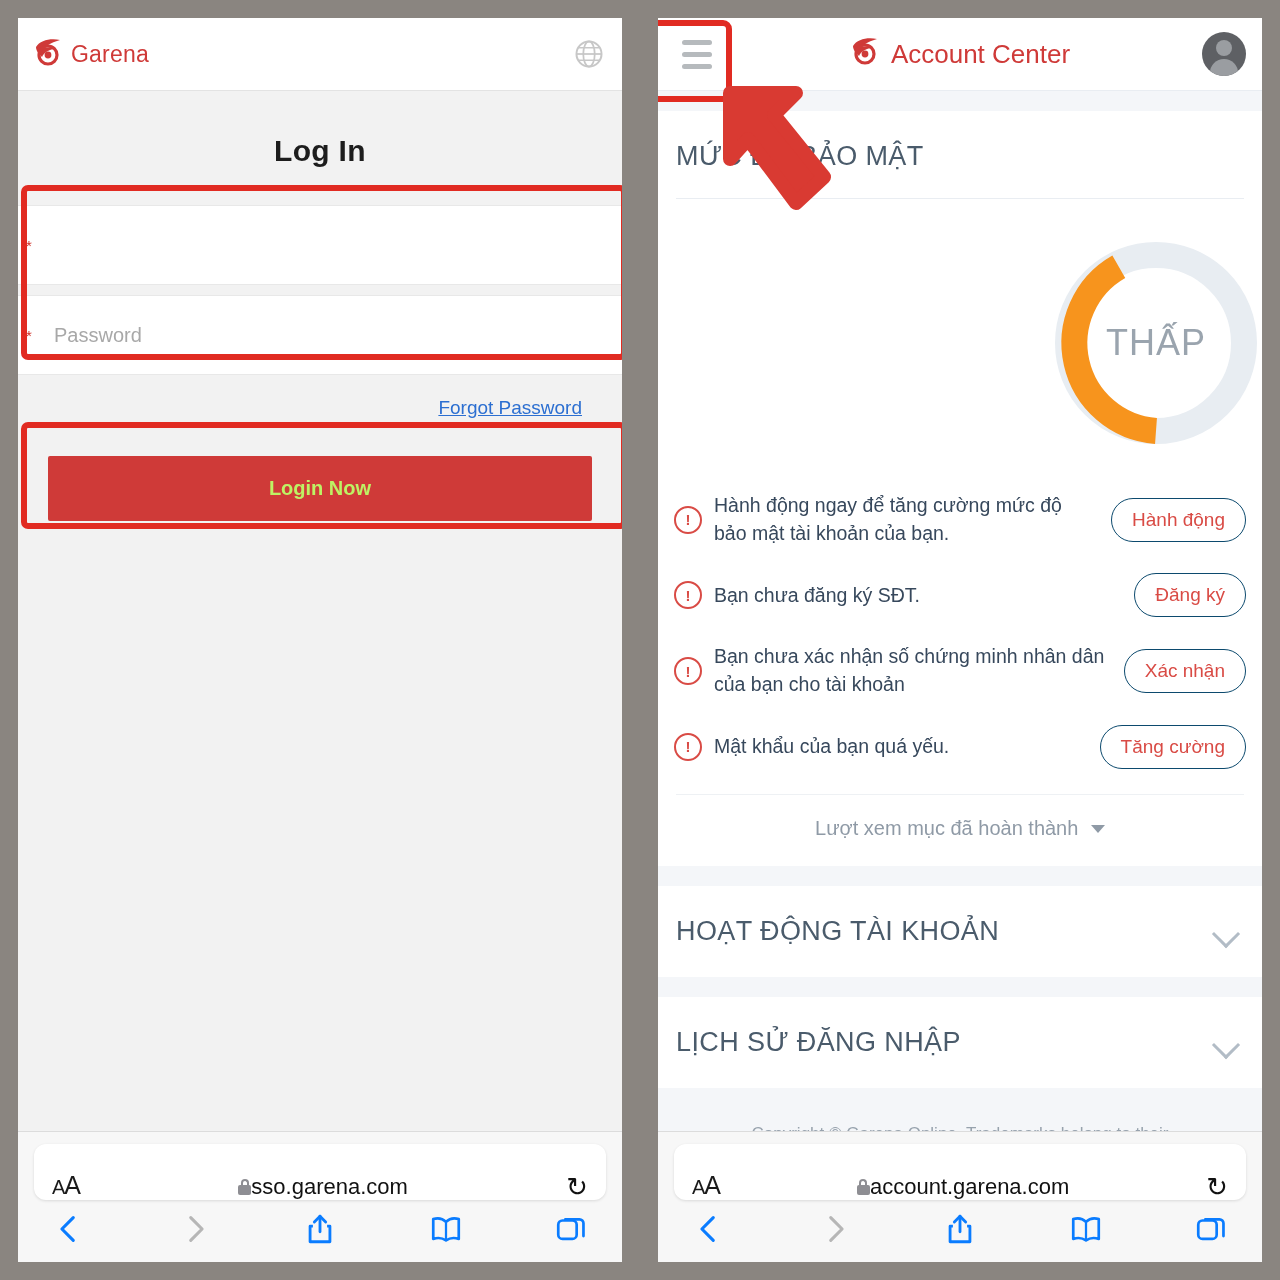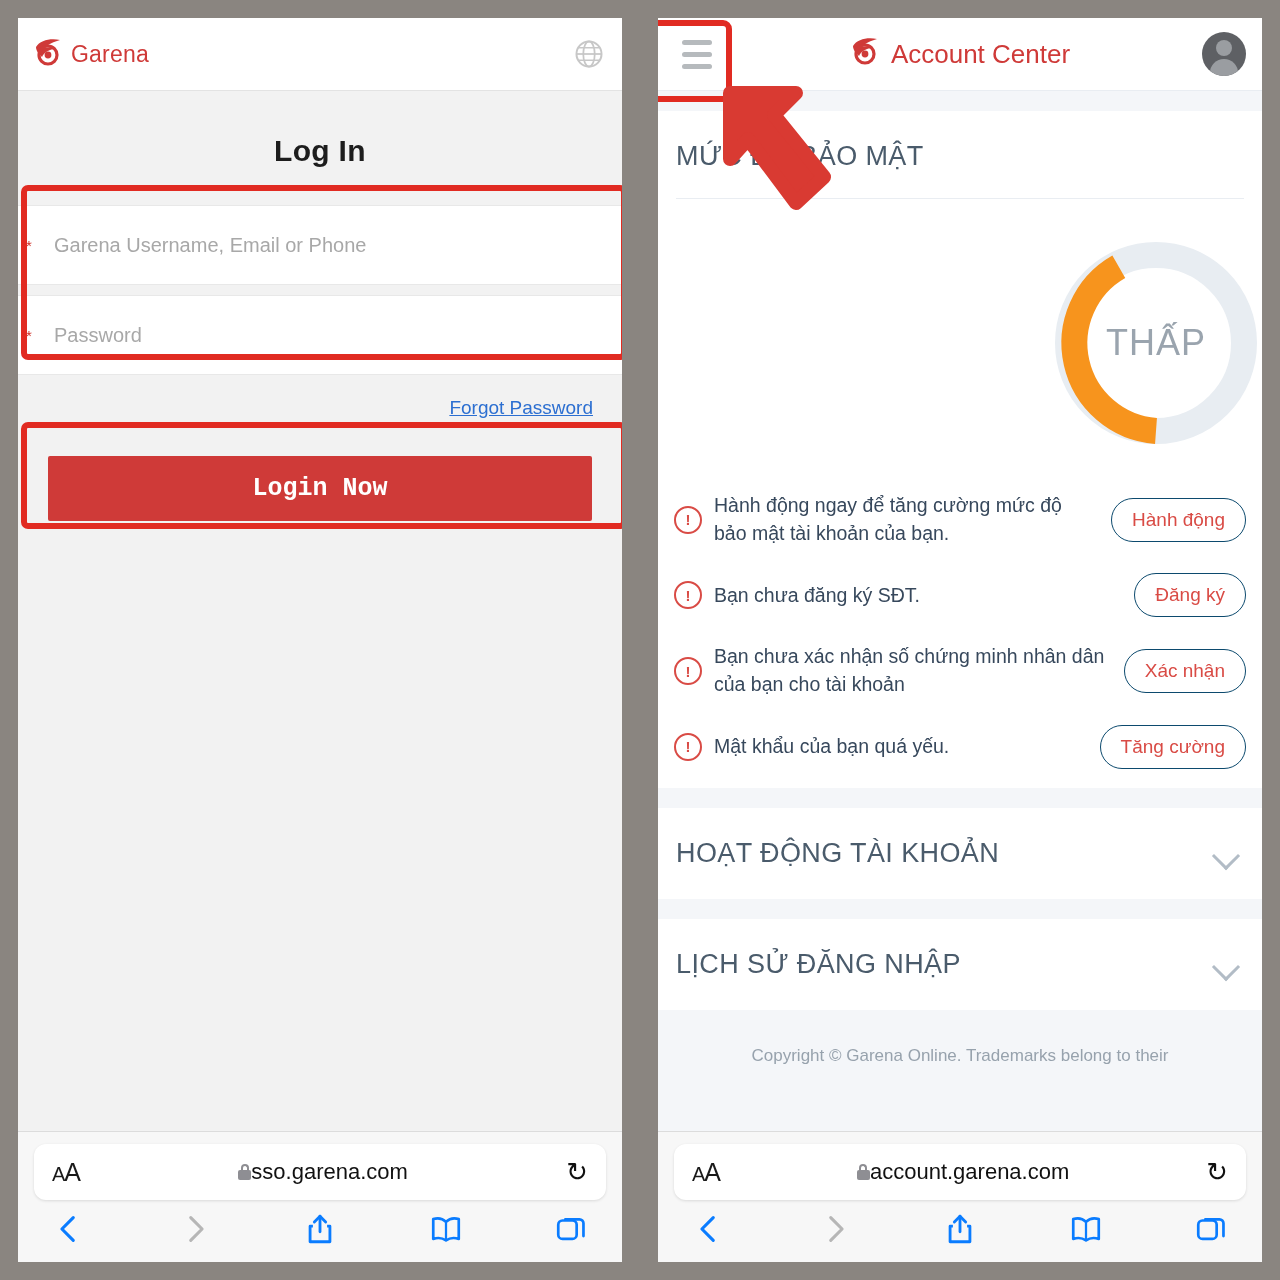--- a/index.html
+++ b/index.html
@@ -40,28 +40,28 @@
   .field{
     background:#ffffff;border-top:1px solid #e8e8e8;border-bottom:1px solid #e8e8e8;
     height:78px;display:flex;align-items:center;position:relative;
   }
   .field + .field{margin-top:10px;}
   .field .star{
     position:absolute;left:8px;top:50%;transform:translateY(-50%);
     color:#d0342c;font-size:15px;line-height:1;
   }
   .field .ph{color:#a8a8a8;font-size:20px;padding-left:36px;}
-  .forgot-row{text-align:right;padding:22px 29px 0 0;}
+  .forgot-row{text-align:right;padding:22px 40px 0 0;}
   .forgot{
     color:#2c6fd1;font-size:19px;text-decoration:underline;cursor:pointer;
   }
   .btn-login{
-    margin:37px 30px 0 30px;height:65px;background:#cf3a38;color:#ffffff;
+    margin:37px 30px 0 30px;height:65px;background:#cf3a38;color:#bef264;
     display:flex;align-items:center;justify-content:center;
-    font-size:25px;font-weight:bold;border-radius:2px;cursor:pointer;font-family:Liberation Mono, monospace;
+    font-size:20px;font-weight:bold;border-radius:2px;cursor:pointer;
   }
   .btn-register{
     margin:12px 30px 0 30px;height:65px;background:#fff;border:1px solid #dcdcdc;
     display:flex;align-items:center;justify-content:center;
     font-size:19px;color:#4a4a4a;border-radius:2px;cursor:pointer;
   }
 
   
   .hl{position:absolute;border:6px solid #e12b22;border-radius:7px;pointer-events:none;z-index:30;}
 
@@ -143,21 +143,21 @@
     line-height:1.4;
   }
 
   
   .safari{
     position:absolute;left:0;right:0;bottom:0;height:130px;
     background:#f7f7f7;border-top:1px solid #dcdcdc;
   }
   .urlbar{
     margin:12px 16px 0 16px;height:56px;background:#fff;border-radius:12px;
-    display:flex;align-items:center;padding:0 18px;box-sizing:border-box;
+    display:flex;align-items:flex-end;padding:0 18px;box-sizing:border-box;
     box-shadow:0 1px 3px rgba(0,0,0,.12);
   }
   .aa{font-size:20px;color:#1a1a1a;letter-spacing:-1px;}
   .aa b{font-size:25px;font-weight:normal;}
   .url-center{flex:1;display:flex;align-items:center;justify-content:center;}
   .lock{width:13px;height:16px;position:relative;}
   .lock::before{content:"";position:absolute;left:0;bottom:0;width:13px;height:10px;
     background:#8e8e93;border-radius:2px;}
   .lock::after{content:"";position:absolute;left:2.5px;top:0;width:8px;height:8px;
     border:2px solid #8e8e93;border-bottom:none;border-radius:4px 4px 0 0;box-sizing:border-box;}
@@ -198,21 +198,20 @@
         </svg>
       </span>
     </div>
 
     <div class="sso-body">
       <div class="login-title">Log In</div>
 
       <div class="field-block">
         <div class="field">
           <span class="star">*</span>
-          <span class="ph">Garena Username, Email or Phone</span>
         </div>
         <div class="field">
           <span class="star">*</span>
           <span class="ph">Password</span>
         </div>
       </div>
 
       <div class="forgot-row">
         <span class="forgot">Forgot Password</span>
       </div>
@@ -322,20 +321,24 @@
             <span class="alert-text">Bạn chưa xác nhận số chứng minh nhân dân của bạn cho tài khoản</span>
             <span class="alert-btn">Xác nhận</span>
           </div>
           <div class="alert">
             <span class="excl">!</span>
             <span class="alert-text">Mật khẩu của bạn quá yếu.</span>
             <span class="alert-btn">Tăng cường</span>
           </div>
         </div>
 
+        <div class="completed-row">
+          <span>Lượt xem mục đã hoàn thành</span>
+          <span class="caret-d"></span>
+        </div>
       </div>
 
       <div class="gap"></div>
 
       <div class="card">
         <div class="collapse-row">
           <span class="t">HOẠT ĐỘNG TÀI KHOẢN</span>
           <span class="chev"></span>
         </div>
       </div>

